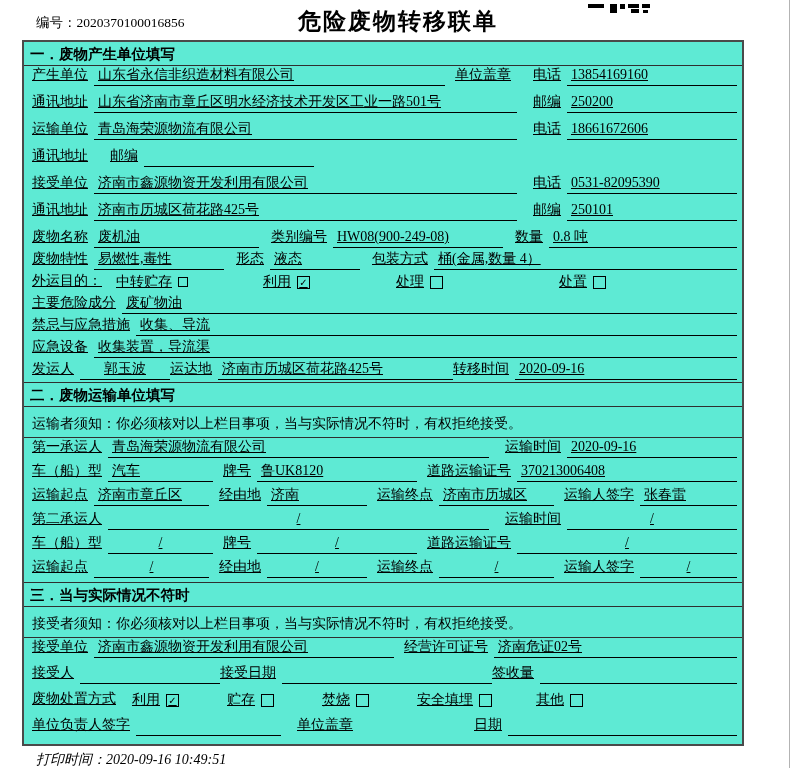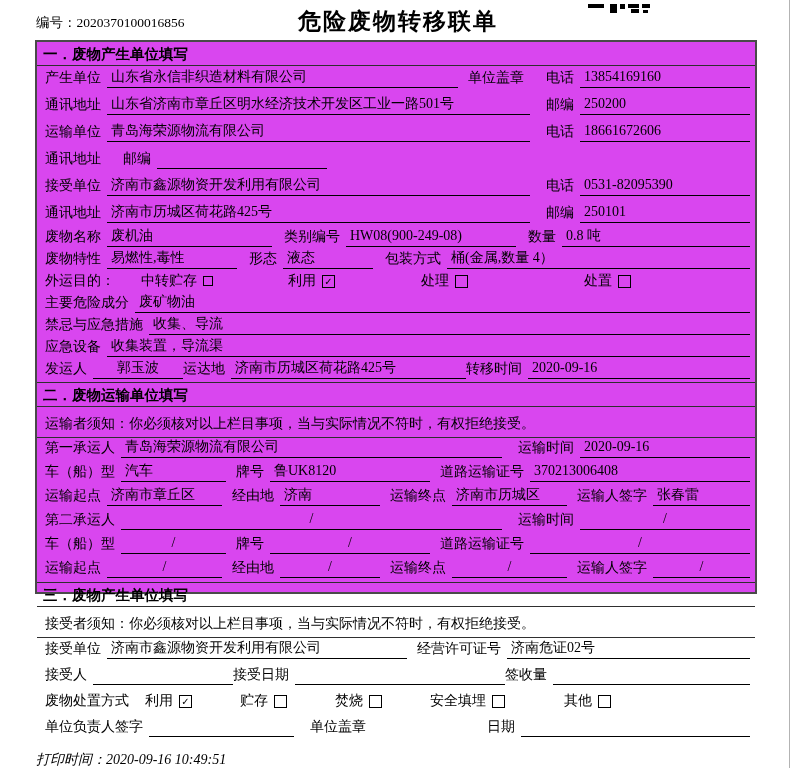--- a/index.html
+++ b/index.html
@@ -6,36 +6,36 @@
   .page{position:relative;width:796px;height:768px;background:#fff;overflow:hidden;
         font-family:"Liberation Serif","DejaVu Serif",serif;color:#000;}
   .edge-line{position:absolute;top:0;bottom:0;left:789px;width:1px;background:#b3b3b3;}
   
   .hdr{position:relative;height:40px;}
   .serial{position:absolute;left:36px;top:14px;font-size:13.5px;}
   .doc-title{text-align:center;padding-top:6px;font-size:23px;font-weight:bold;letter-spacing:2px;
              font-family:Liberation Serif, serif;}
   .qr{position:absolute;left:588px;top:0;}
   
-  .formtable{position:absolute;left:35px;top:40px;width:722px;height:554px;
-             border:2px solid #4a4a4a;box-sizing:border-box;background:#d946ef;}
+  .formtable{position:absolute;left:22px;top:40px;width:722px;height:706px;
+             border:2px solid #4a4a4a;box-sizing:border-box;background:#5eead4;}
   .sec-head{height:24px;box-sizing:border-box;padding:3px 6px 0;border-bottom:1px solid #2f2f2f;
             font-family:"Liberation Sans","DejaVu Sans",sans-serif;font-weight:bold;font-size:14.5px;line-height:19px;}
   .sec-head.bt{border-top:1px solid #2f2f2f;height:25px;}
   .notice{height:31px;box-sizing:border-box;padding:8px 8px 0;font-size:14px;border-bottom:1px solid #2f2f2f;}
-  .row{display:flex;align-items:center;padding:0 5px 4px 8px;box-sizing:border-box;}
+  .row{display:flex;align-items:flex-start;padding:0 5px 4px 8px;box-sizing:border-box;text-decoration:underline;}
   .h27{height:27px}.h22{height:22px}.h24{height:24px}.h26{height:26px}
   .lbl{font-size:14px;flex-shrink:0;padding-right:6px;line-height:18px;white-space:nowrap;}
   .val{font-size:14px;border-bottom:1px solid #000;padding:0 4px 1px;box-sizing:border-box;
        height:20px;line-height:18px;white-space:nowrap;overflow:hidden;flex-shrink:0;}
   .fill{flex:1 1 auto;min-width:0;}
   .ctr{text-align:center;}
   .rv{width:170px;}
   .spacer{width:115px;height:20px;flex-shrink:0;}
-  .ml8{margin-left:20px}.ml10{margin-left:10px}.ml12{margin-left:12px}.ml14{}.ml16{margin-left:16px}
+  .ml8{margin-left:8px}.ml10{margin-left:10px}.ml12{margin-left:12px}.ml14{}.ml16{margin-left:16px}
   .w90{width:90px}.w100{width:100px}.w105{width:105px}.w115{width:115px}.w130{width:130px}
   .w140{width:140px}.w145{width:145px}.w160{width:160px}.w165{width:165px}.w170{width:170px}
   .w210{width:210px}.w235{width:235px}.w300{width:300px}
   .opt{display:flex;align-items:center;height:20px;line-height:18px;font-size:14px;flex-shrink:0;}
   .cbx{display:inline-block;width:11px;height:11px;border:1px solid #000;margin-left:6px;
        font-size:10px;line-height:11px;text-align:center;box-sizing:content-box;}
   .cbx.small{width:8px;height:8px;line-height:8px;font-size:8px;}
   
   .footer{position:absolute;left:36px;top:751px;font-size:14px;font-style:italic;}
 </style>
@@ -219,21 +219,21 @@
       <span class="lbl">运输起点</span>
       <span class="val w115 ctr">/</span>
       <span class="lbl ml10">经由地</span>
       <span class="val w100 ctr">/</span>
       <span class="lbl ml10">运输终点</span>
       <span class="val w115 ctr">/</span>
       <span class="lbl ml10">运输人签字</span>
       <span class="val fill ctr">/</span>
     </div>
 
-    <div class="sec-head bt">三．废物产生单位填写</div>
+    <div class="sec-head bt">三．当与实际情况不符时</div>
     <div class="notice">接受者须知：你必须核对以上栏目事项，当与实际情况不符时，有权拒绝接受。</div>
 
     <div class="row h26">
       <span class="lbl">接受单位</span>
       <span class="val w300">济南市鑫源物资开发利用有限公司</span>
       <span class="lbl ml10">经营许可证号</span>
       <span class="val fill">济南危证02号</span>
     </div>
 
     <div class="row h26">
@@ -256,21 +256,21 @@
         <span class="cbx"></span>
       </span>
       <span class="opt" style="margin-left:48px">
         <span>焚烧</span>
         <span class="cbx"></span>
       </span>
       <span class="opt" style="margin-left:48px">
         <span>安全填埋</span>
         <span class="cbx"></span>
       </span>
-      <span class="opt" style="margin-left:59px">
+      <span class="opt" style="margin-left:44px">
         <span>其他</span>
         <span class="cbx"></span>
       </span>
     </div>
 
     <div class="row h26">
       <span class="lbl">单位负责人签字</span>
       <span class="val w145"></span>
       <span class="lbl ml16">单位盖章</span>
       <span class="spacer"></span>

